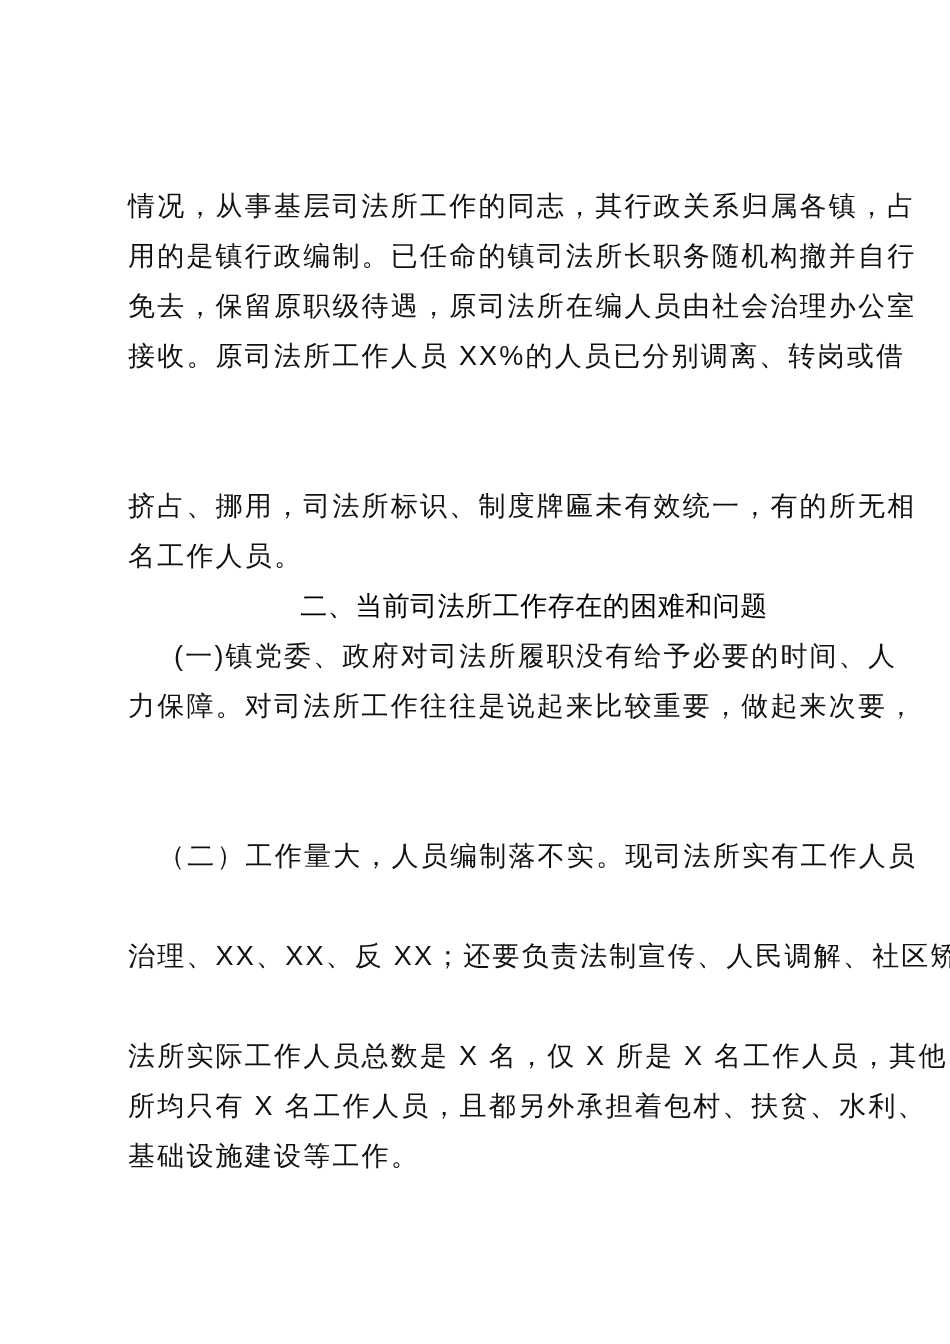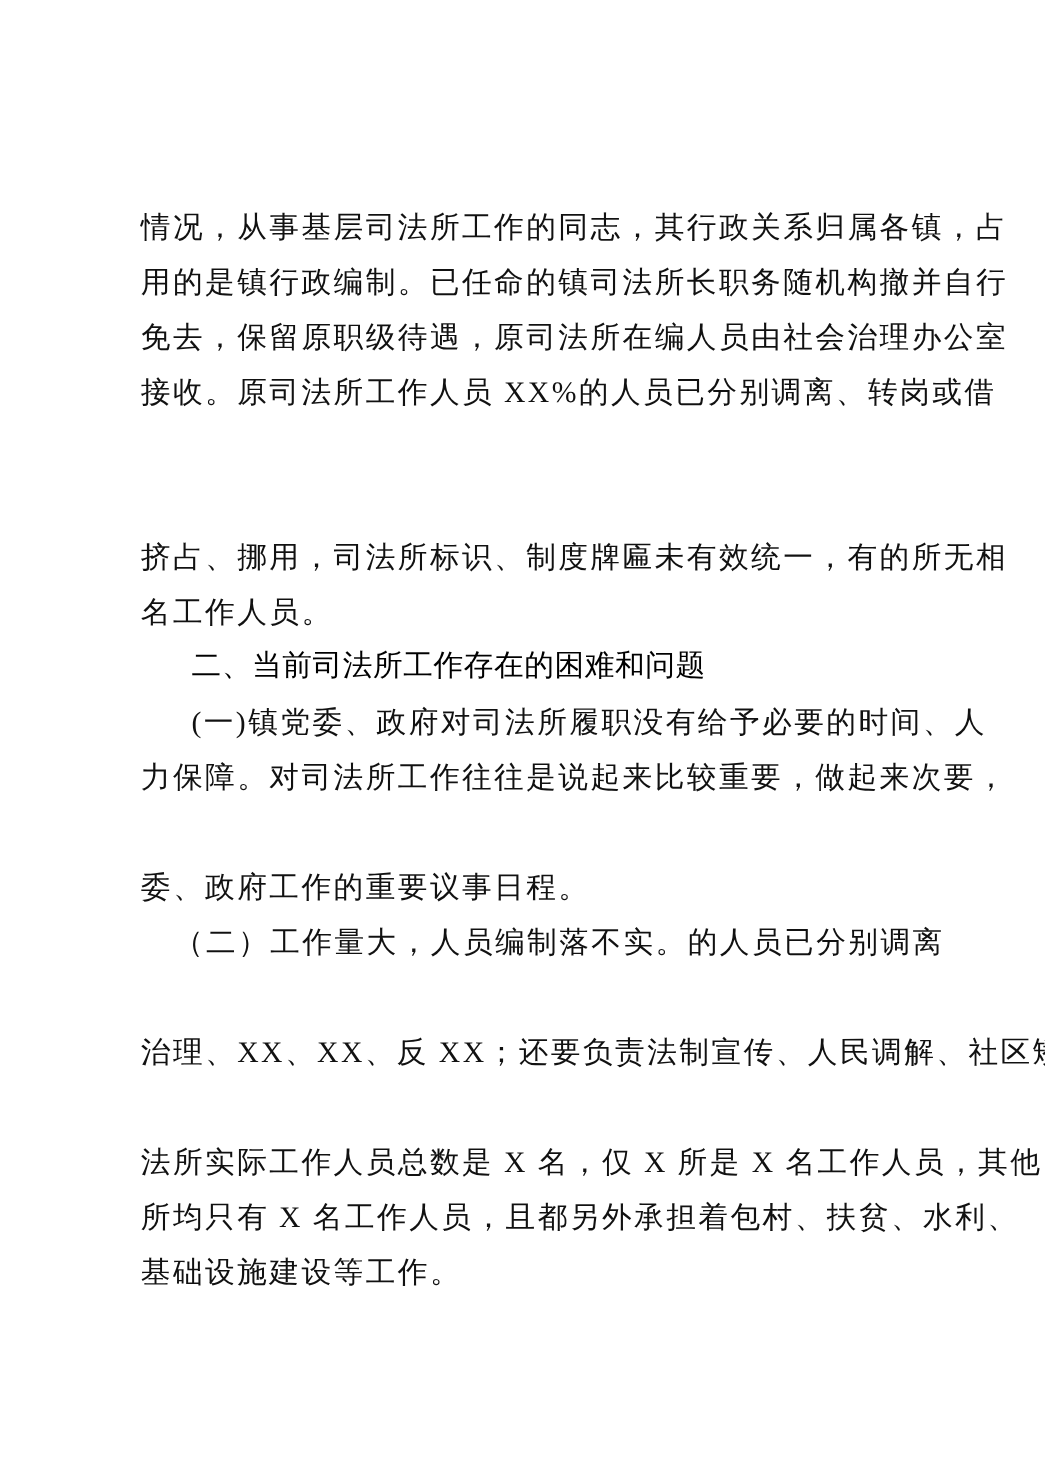--- a/index.html
+++ b/index.html
@@ -2,45 +2,44 @@
 <html><head>
 <meta charset="utf-8">
 <style>
   html, body { margin: 0; padding: 0; background: #ffffff; }
   body { width: 950px; height: 1344px; position: relative; overflow: hidden; }
   .page {
     position: absolute; left: 0; top: 0; width: 950px; height: 1344px; background: #ffffff;
   }
   .line {
     position: absolute; left: 128px; width: 720px; height: 34px;
-    font-family: Liberation Serif, serif;
+    font-family: Liberation Sans, sans-serif;
     font-size: 27px; line-height: 34px; color: #111111;
     white-space: nowrap; letter-spacing: 2.2px;
   }
   .heading {
     font-family: "DejaVu Sans", "Liberation Sans", sans-serif;
-    font-weight: normal; color: #000000; letter-spacing: 0.5px;
+    font-weight: normal; color: #000000; letter-spacing: 0.5px; text-align: center;
   }
 </style>
 </head>
 <body>
 
 <div class="page">
 
   <div class="line" style="top:189px">情况，从事基层司法所工作的同志，其行政关系归属各镇，占</div>
   <div class="line" style="top:239px">用的是镇行政编制。已任命的镇司法所长职务随机构撤并自行</div>
   <div class="line" style="top:289px">免去，保留原职级待遇，原司法所在编人员由社会治理办公室</div>
   <div class="line" style="top:339px">接收。原司法所工作人员 XX%的人员已分别调离、转岗或借</div>
   <div class="line" style="top:489px">挤占、挪用，司法所标识、制度牌匾未有效统一，有的所无相</div>
   <div class="line" style="top:539px">名工作人员。</div>
 
   <div class="line heading" style="top:589px; left:174px;">二、当前司法所工作存在的困难和问题</div>
 
   <div class="line" style="top:639px; left:174px; width:680px;">(一)镇党委、政府对司法所履职没有给予必要的时间、人</div>
   <div class="line" style="top:689px">力保障。对司法所工作往往是说起来比较重要，做起来次要，</div>
-  <div class="line" style="top:789px">委、政府工作的重要议事日程。</div>
 
-  <div class="line" style="top:839px; left:158px; width:690px;">（二）工作量大，人员编制落不实。的人员已分别调离</div>
+  <div class="line" style="top:839px; left:158px; width:690px;">（二）工作量大，人员编制落不实。现司法所实有工作人员</div>
   <div class="line" style="top:939px">治理、XX、XX、反 XX；还要负责法制宣传、人民调解、社区矫</div>
   <div class="line" style="top:1039px">法所实际工作人员总数是 X 名，仅 X 所是 X 名工作人员，其他 X</div>
   <div class="line" style="top:1139px">基础设施建设等工作。</div>
   <div class="line" style="top:1089px">所均只有 X 名工作人员，且都另外承担着包村、扶贫、水利、</div>
 </div>
 
 </body></html>

